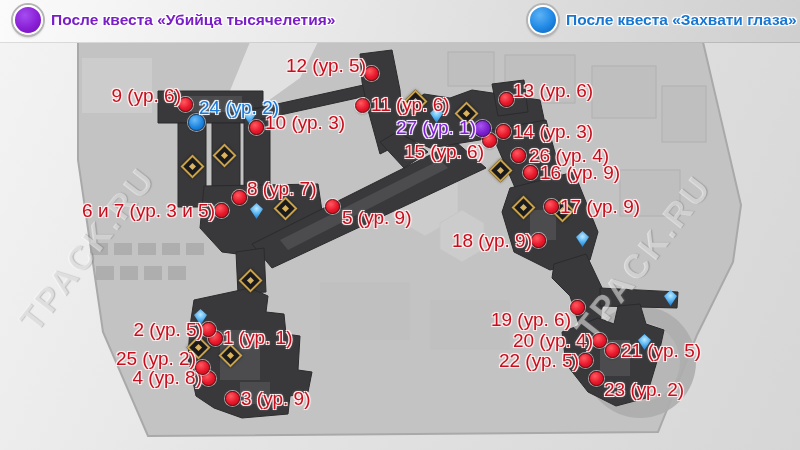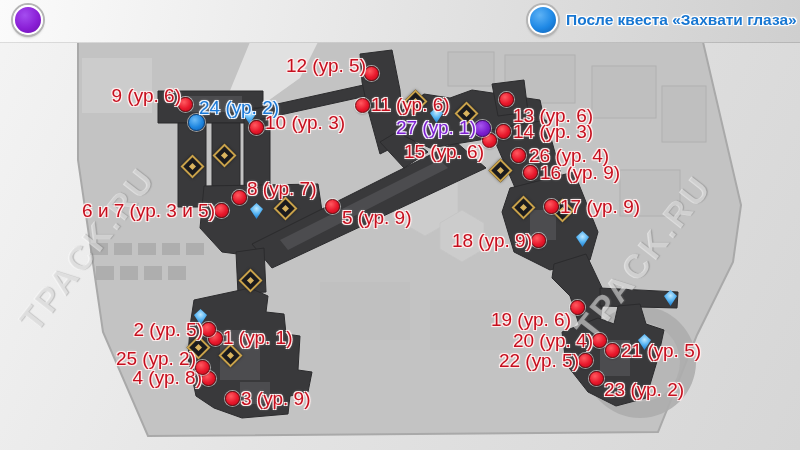--- a/index.html
+++ b/index.html
@@ -189,21 +189,21 @@
       <div class="mlabel red" style="top: 180px; left: 247px;">8 (ур. 7)</div>
       <div class="dot red" style="left: 178px; top: 97px;"></div>
       <div class="mlabel red" style="top: 87px; right: 619px; text-align: center;">9 (ур. 6)</div>
       <div class="dot red" style="left: 249px; top: 120px;"></div>
       <div class="mlabel red" style="top: 114px; left: 265px;">10 (ур. 3)</div>
       <div class="dot red" style="left: 355px; top: 98px;"></div>
       <div class="mlabel red" style="top: 96px; left: 371px;">11 (ур. 6)</div>
       <div class="dot red" style="left: 364px; top: 66px;"></div>
       <div class="mlabel red" style="top: 57px; right: 434px;">12 (ур. 5)</div>
       <div class="dot red" style="left: 499px; top: 92px;"></div>
-      <div class="mlabel red" style="top: 82px; left: 513px; margin-top: 25px;">13 (ур. 6)</div>
+      <div class="mlabel red" style="top: 82px; left: 513px;">13 (ур. 6)</div>
       <div class="dot red" style="left: 496px; top: 124px;"></div>
       <div class="mlabel red" style="top: 123px; left: 513px;">14 (ур. 3)</div>
       <div class="dot red" style="left: 482px; top: 133px;"></div>
       <div class="mlabel red" style="top: 143px; right: 316px; text-align: right;">15 (ур. 6)</div>
       <div class="dot red" style="left: 523px; top: 165px;"></div>
       <div class="mlabel red" style="top: 164px; left: 540px;">16 (ур. 9)</div>
       <div class="dot red" style="left: 544px; top: 199px;"></div>
       <div class="mlabel red" style="top: 198px; left: 560px;">17 (ур. 9)</div>
       <div class="dot red" style="left: 531px; top: 233px;"></div>
       <div class="mlabel red" style="top: 232px; right: 268px;">18 (ур. 9)</div>
@@ -223,19 +223,20 @@
       <div class="mlabel red" style="top: 350px; right: 604px;">25 (ур. 2)</div>
       <div class="dot red" style="left: 511px; top: 148px;"></div>
       <div class="mlabel red" style="top: 147px; left: 529px;">26 (ур. 4)</div>
       <div class="dot purple" style="left: 474px; top: 120px;"></div>
       <div class="mlabel purple" style="top: 119px; right: 324px;">27 (ур. 1)</div>
     </div>
 
   <header class="legend-bar">
     <div class="legend-item purple-item">
       <span class="legend-dot purple"></span>
+      <span class="legend-text purple">После квеста «Убийца тысячелетия»</span>
     </div>
     <div class="legend-item blue-item">
       <span class="legend-dot blue"></span>
       <span class="legend-text blue">После квеста «Захвати глаза»</span>
     </div>
   </header>
 </div>
 
 </body></html>

